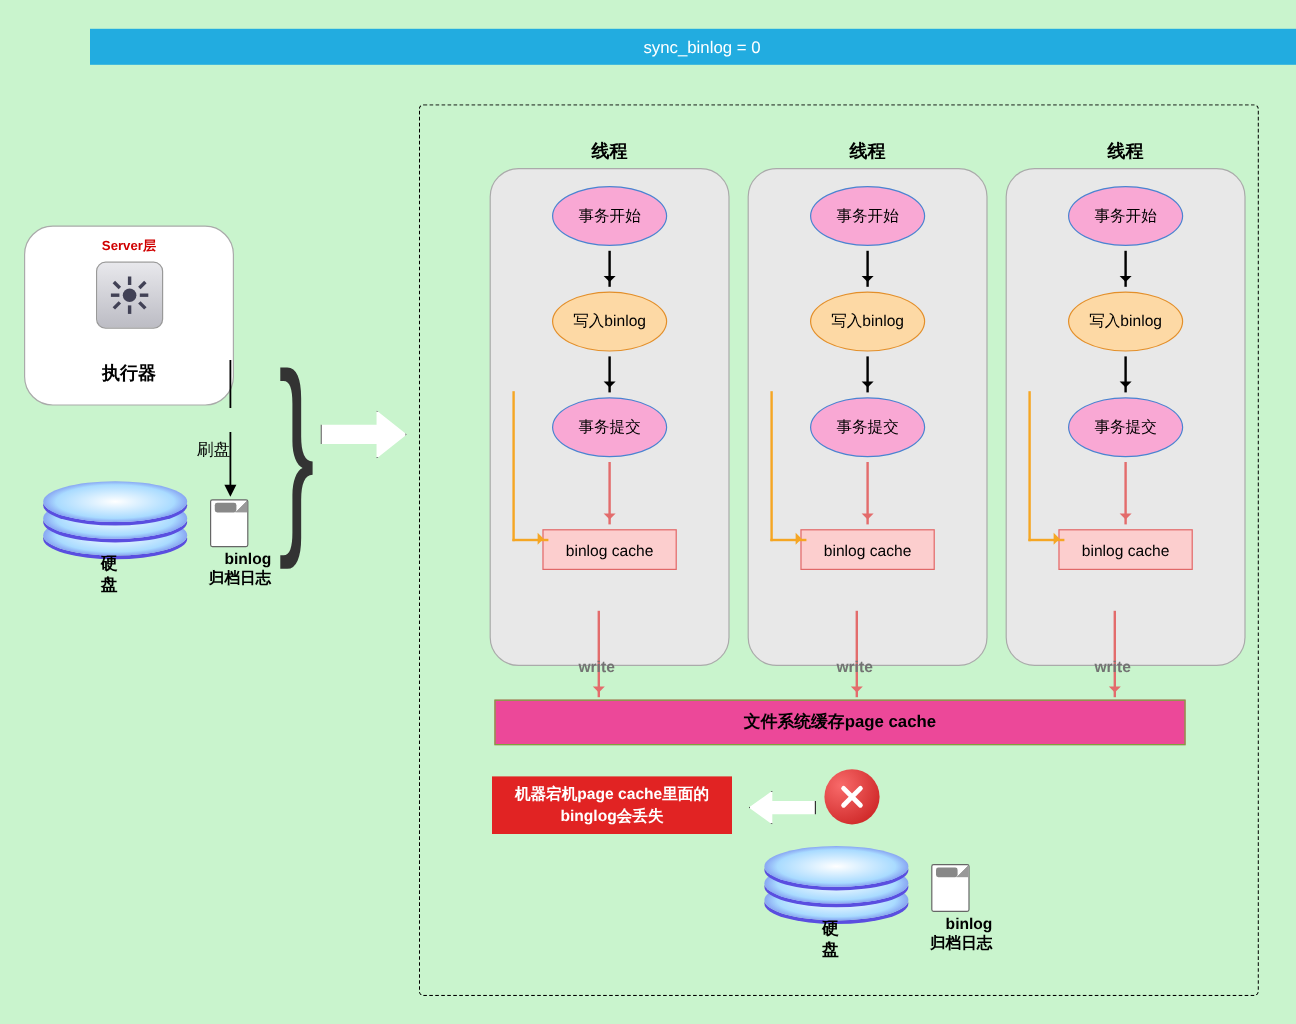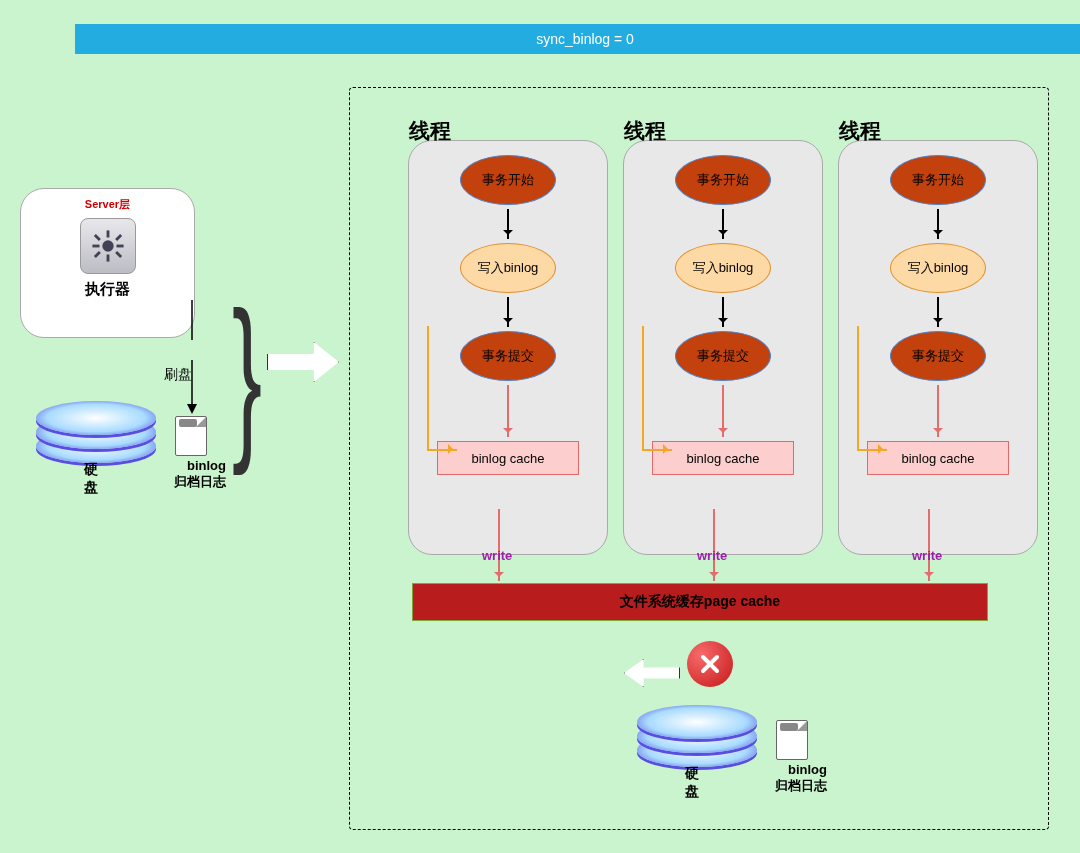--- a/index.html
+++ b/index.html
@@ -20,21 +20,21 @@
   position: absolute; top: 188px; left: 20px; width: 175px; height: 150px;
   border: 1px solid #aaa; border-radius: 24px; background: #fff;
   display: flex; flex-direction: column; align-items: center; padding-top: 8px;
 }
 .server-title { color: #d00000; font-weight: bold; font-size: 11px; }
 .gear-icon {
   margin-top: 6px; width: 56px; height: 56px; border-radius: 8px;
   background: linear-gradient(#e8e8ec,#bcbcc4); border: 1px solid #999;
   display: flex; align-items: center; justify-content: center;
 }
-.executor { margin-top: 6px; font-weight: bold; font-size: 15px; }
+.executor { margin-top: 28px; font-weight: bold; font-size: 15px; }
 
 .disk-group { position: absolute; }
 .disk-ring {
   position: absolute; width: 120px; height: 34px; border-radius: 50%;
   background: radial-gradient(ellipse at center, #fff 0%, #a9dbff 58%, #3d2cd6 100%);
   box-shadow: 0 3px 0 #5a4ee0;
 }
 .disk-ring.top { top: 0; }
 .disk-ring.mid { top: 14px; }
 .disk-ring.bot { top: 28px; }
@@ -68,30 +68,30 @@
 .dashed-container {
   position: absolute; top: 87px; left: 349px; width: 700px; height: 743px;
   border: 1.5px dashed #000; border-radius: 4px;
 }
 
 .thread-col {
   position: absolute; width: 200px; height: 415px;
   border: 1px solid #aaa; border-radius: 24px; background: #e8e8e8;
   display: flex; flex-direction: column; align-items: center; padding: 14px 0 0 0;
 }
-.thread-title { position: absolute; top: -24px; font-weight: bold; font-size: 21px; text-align: left; width: 100%; }
+.thread-title { position: absolute; top: -24px; font-weight: bold; font-size: 15px; text-align: center; width: 100%; }
 .node-ellipse {
   width: 96px; height: 50px; border-radius: 50%;
   display: flex; align-items: center; justify-content: center;
   font-size: 13px; border-width:1px; border-style: solid;
 }
-.node-blue { background: #c2410c; border-color: #4a84d1; }
+.node-blue { background: #f9a8d4; border-color: #4a84d1; }
 .node-orange { background: #fdd9a5; border-color: #e38f2a; }
 .node-rect {
-  width: 142px; height: 34px; background: #fccece; border: 1px solid #e06969;
+  width: 112px; height: 34px; background: #fccece; border: 1px solid #e06969;
   display: flex; align-items: center; justify-content: center; font-size: 13px;
 }
 .v-arrow {
   width: 1.5px; flex: 0 0 auto; position: relative; background: #000; margin: 4px 0;
 }
 .v-arrow.black { background: #000; }
 .v-arrow.red { background: #e36c6c; }
 .v-arrow::after {
   content: ''; position: absolute; bottom: -1px; left: -4px;
   border: 5px solid transparent; border-top-color: inherit;
@@ -101,32 +101,32 @@
 
 .side-orange {
   position: absolute; left: 18px; top: 185px; width: 30px; height: 125px;
   border-left: 2px solid #f5a623; border-bottom: 2px solid #f5a623;
 }
 .side-orange::after {
   content: ''; position: absolute; right: -1px; bottom: -5px;
   border: 5px solid transparent; border-left-color: #f5a623;
 }
 
-.write-label { font-weight: bold; font-size: 13px; color: #a21caf; position: absolute; top: 460px;}
+.write-label { font-weight: bold; font-size: 13px; color: #737373; position: absolute; top: 460px;}
 .write-arrow {
   position: absolute; top: 421px; width: 1.5px; height: 72px; background: #e36c6c;
 }
 .write-arrow::after {
   content: ''; position: absolute; bottom: -1px; left: -4px;
   border: 5px solid transparent; border-top-color: #e36c6c;
 }
 
 .pagecache-box {
   position: absolute; top: 495px; left: 62px; width: 576px; height: 38px;
-  background: #b91c1c; border: 1px solid #7da53b;
+  background: #ec4899; border: 1px solid #7da53b;
   display: flex; align-items: center; justify-content: center;
   font-weight: bold; font-size: 14px;
 }
 
 .error-box {
   position: absolute; top: 559px; left: 60px; width: 200px; height: 48px;
   background: #e12323; color: #fff; font-weight: bold; font-size: 13px;
   display: flex; align-items: center; justify-content: center; text-align: center;
   padding: 4px 6px;
 }
@@ -230,20 +230,21 @@
 
   <div class="write-arrow" style="left:148px"></div>
   <div class="write-label" style="left:132px">write</div>
   <div class="write-arrow" style="left:363px"></div>
   <div class="write-label" style="left:347px">write</div>
   <div class="write-arrow" style="left:578px"></div>
   <div class="write-label" style="left:562px">write</div>
 
   <div class="pagecache-box">文件系统缓存page cache</div>
 
+  <div class="error-box">机器宕机page cache里面的binglog会丢失</div>
   <div class="left-arrow"></div>
   <div class="x-circle">
     <svg viewBox="0 0 24 24">
         <path d="M5 5 L19 19 M19 5 L5 19" stroke="#fff" stroke-width="4" stroke-linecap="round"></path>
       </svg>
   </div>
 
   <div class="disk-group" style="top:617px;left:287px">
     <div class="disk-ring bot"></div>
       <div class="disk-ring mid"></div>

